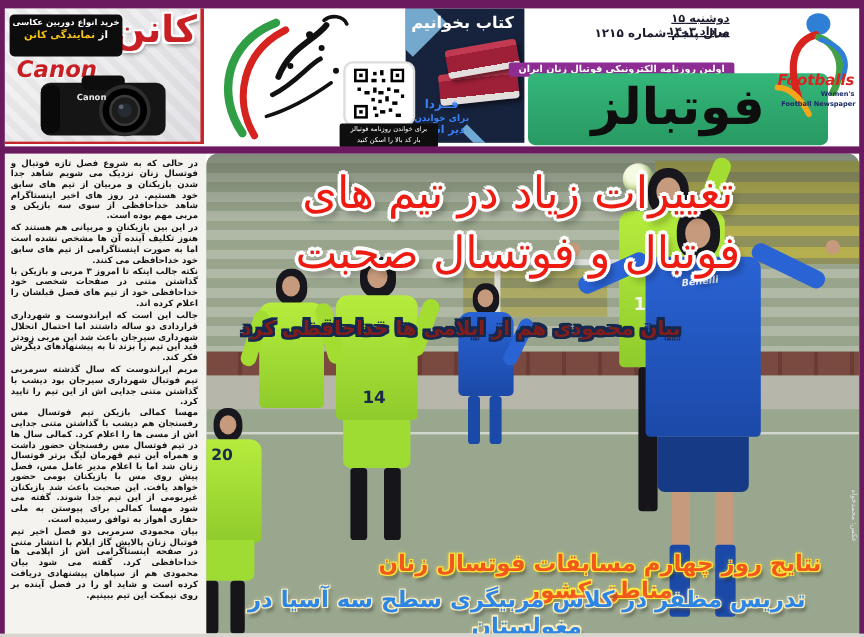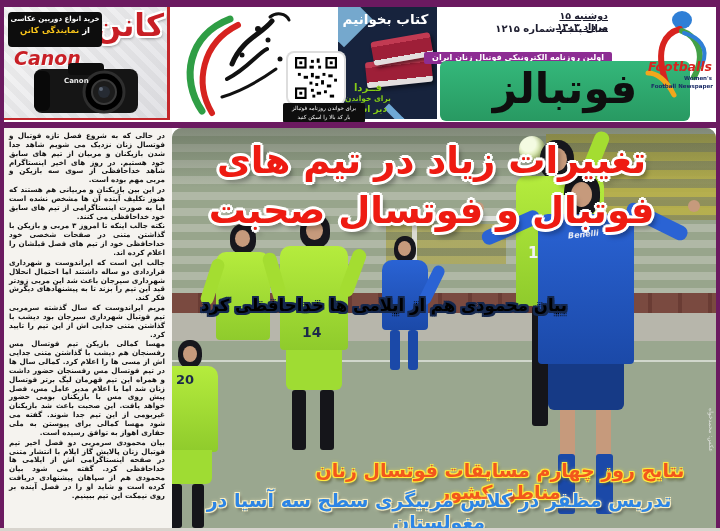--- a/index.html
+++ b/index.html
@@ -36,21 +36,21 @@
   .callig{position:absolute;left:168px;top:2px;width:126px;height:110px;background:#fff;}
 
   
   .book-ad{position:absolute;left:334px;top:0;width:99px;height:112px;background:#17233d;overflow:hidden;}
   .book-accent1{position:absolute;left:-14px;top:-8px;width:40px;height:40px;background:#7fb7dd;transform:rotate(45deg);opacity:.9;}
   .book-accent2{position:absolute;left:38px;bottom:-16px;width:26px;height:26px;border:7px solid #6fa9d6;border-left:none;border-bottom:none;transform:rotate(45deg);}
   .book-title{position:absolute;top:4px;left:0;right:4px;text-align:center;font-size:13.5px;font-weight:700;color:#fff;direction:rtl;}
   .book{position:absolute;background:linear-gradient(180deg,#c23a52 0 22%,#9e1f38 22% 78%,#e3dede 78% 100%);border-radius:3px;box-shadow:2px 3px 4px rgba(0,0,0,.5);}
   .book1{left:28px;top:52px;width:66px;height:26px;transform:rotate(-6deg);}
   .book2{left:34px;top:30px;width:60px;height:24px;transform:rotate(-10deg);}
-  .book-slogan{position:absolute;left:4px;bottom:4px;width:52px;text-align:center;direction:rtl;color:#84cc16;font-weight:800;line-height:1.25;}
+  .book-slogan{position:absolute;left:4px;bottom:4px;width:52px;text-align:center;direction:rtl;color:#3b82f6;font-weight:800;line-height:1.25;}
   .bs1{font-size:10px;} .bs2{font-size:7.5px;} .bs3{font-size:9px;}
 
   
   .qr-box{position:absolute;left:284px;top:46px;width:56px;height:50px;background:#fff;border-radius:6px;
      box-shadow:0 0 0 2px #ddd;display:flex;align-items:center;justify-content:center;z-index:5;}
   .qr-caption{position:absolute;left:279px;top:96px;width:82px;height:20px;background:#0e0e0e;color:#fff;
      font-size:5.5px;text-align:center;direction:rtl;line-height:9px;padding-top:1px;z-index:5;border-radius:2px;}
 
   
   .masthead{position:absolute;left:434px;top:0;right:0;height:115px;direction:rtl;}
@@ -99,25 +99,25 @@
   .leg{position:absolute;background:#c69a7c;}
   .sock-b{position:absolute;background:#1b49a8;border-radius:3px;}
   .sock-k{position:absolute;background:#15151a;border-radius:3px;}
   .arm{position:absolute;border-radius:7px;}
   .brand{position:absolute;color:#e8ecf6;font-size:8px;font-style:italic;font-weight:700;transform:rotate(-6deg);}
   .ball{position:absolute;width:26px;height:26px;border-radius:50%;
      background:radial-gradient(circle at 35% 30%,#f4fbe2 0 30%,#cfe39a 60%,#9db86a);box-shadow:inset -3px -3px 5px rgba(0,0,0,.35);}
 
   
   .headline{position:absolute;left:30px;top:8px;right:55px;text-align:center;z-index:20;direction:rtl;}
-  .headline div{font-size:37px;font-weight:700;color:#ee1b12;line-height:1.35;
+  .headline div{font-size:37px;font-weight:400;color:#ee1b12;line-height:1.35;
      text-shadow:-2px -2px 0 #fff,2px -2px 0 #fff,-2px 2px 0 #fff,2px 2px 0 #fff,0 3px 0 #fff,0 -3px 0 #fff,3px 0 0 #fff,-3px 0 0 #fff,4px 5px 5px rgba(0,0,0,.35);}
   .subheadline{position:absolute;left:6px;top:136px;width:412px;text-align:center;z-index:20;direction:rtl;
-     font-size:16.5px;font-weight:800;color:#000000;
-     text-shadow:-2px -2px 0 #15284e,2px -2px 0 #15284e,-2px 2px 0 #15284e,2px 2px 0 #15284e,0 2px 0 #15284e,0 -2px 0 #15284e,2px 0 0 #15284e,-2px 0 0 #15284e;margin-top:32px;}
+     font-size:16.5px;font-weight:800;color:#7f1d1d;
+     text-shadow:-2px -2px 0 #15284e,2px -2px 0 #15284e,-2px 2px 0 #15284e,2px 2px 0 #15284e,0 2px 0 #15284e,0 -2px 0 #15284e,2px 0 0 #15284e,-2px 0 0 #15284e;}
   .strip{position:absolute;z-index:20;direction:rtl;font-weight:800;text-align:center;}
   .strip1{top:331px;left:120px;right:8px;font-size:19px;color:#f2571c;
      text-shadow:-1px -1px 0 #ffe93f,1px -1px 0 #ffe93f,-1px 1px 0 #ffe93f,1px 1px 0 #ffe93f,0 0 4px #ffe93f,2px 3px 3px rgba(0,0,0,.45);}
   .strip2{top:361px;left:25px;right:35px;font-size:19px;color:#2d85e5;
      text-shadow:-1px -1px 0 #f8eec3,1px -1px 0 #f8eec3,-1px 1px 0 #f8eec3,1px 1px 0 #f8eec3,0 0 4px #f8eec3,2px 3px 3px rgba(0,0,0,.45);}
   .photo-credit{position:absolute;right:1px;top:280px;writing-mode:vertical-rl;font-size:6px;color:#e9e9e9;z-index:21;opacity:.9;}
 </style>
 </head>
 <body>
 

